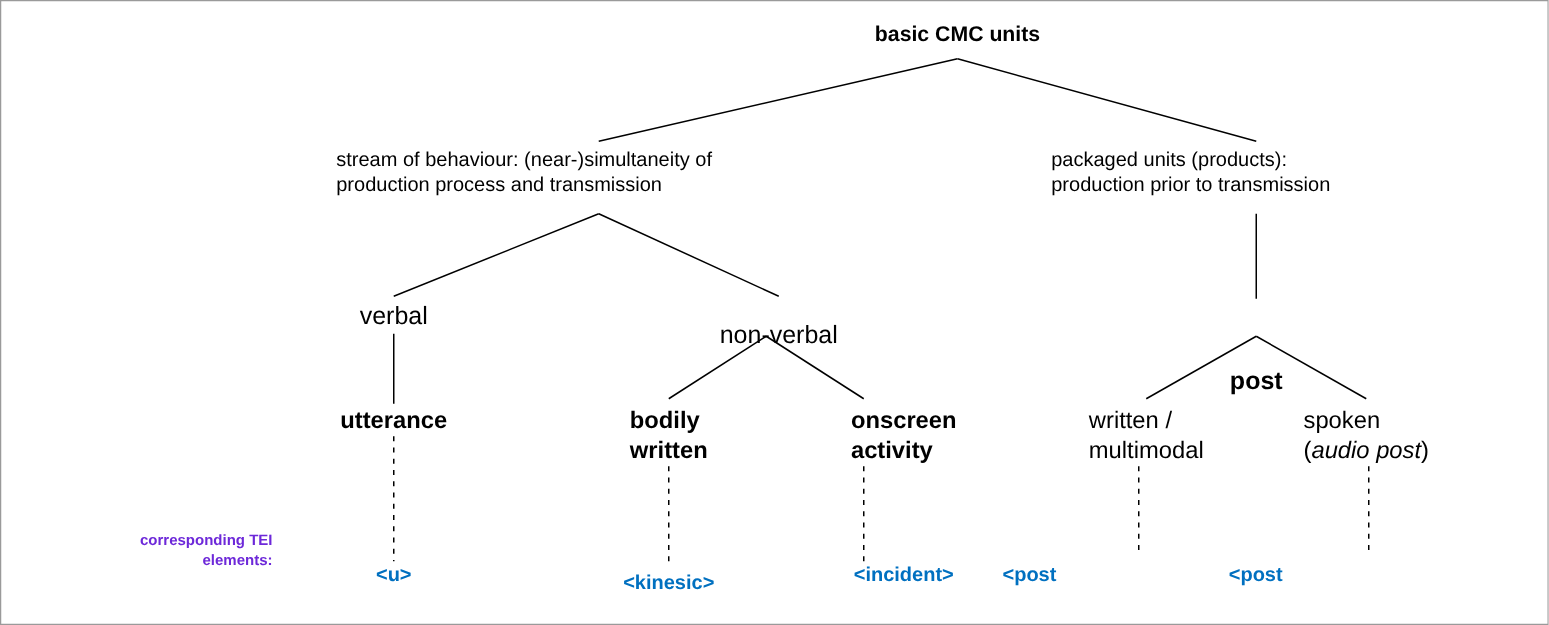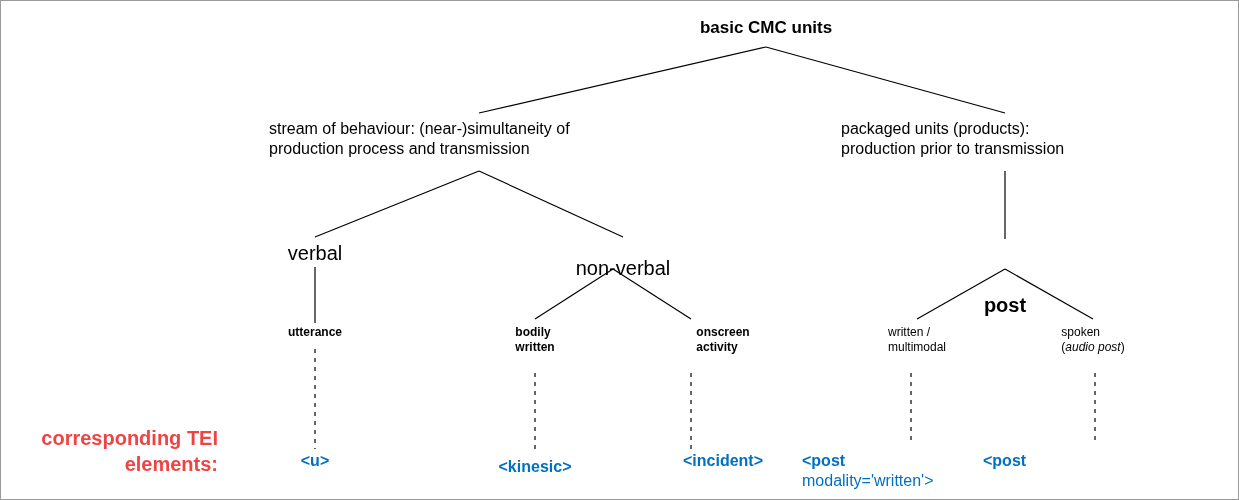--- a/index.html
+++ b/index.html
@@ -34,30 +34,30 @@
     transform: translateX(-50%);
   }
   .node.bold { font-weight: bold; }
   .node.blue { color: #0070c0; font-weight: bold; }
   .node.blue .attr-line { font-weight: normal; display: block; }
   .node .ital { font-style: italic; }
 
   .lvl-root   { font-size: 17px; font-weight: bold; }
   .lvl-1      { font-size: 16px; }
   .lvl-2      { font-size: 20px; }
-  .lvl-3      { font-size: 12px; }
+  .lvl-3      { font-size: 19px; }
   .lvl-3.bold { font-weight: bold; }
   .lvl-tei    { font-size: 16px; }
 
   #legend-label {
     position: absolute;
     text-align: right;
-    color: #ef4444;
+    color: #6d28d9;
     font-weight: bold;
-    font-size: 20px;
+    font-size: 12px;
     line-height: 1.3;
     white-space: pre-line;
   }
 </style>
 </head>
 <body>
 
 <div id="diagram-root">
 
   <svg id="tree-svg" viewBox="0 0 1239 500">
@@ -118,17 +118,17 @@
 
   <div id="legend-label" style="left:12px; top:424px; width:205px;">corresponding TEI
 elements:</div>
 
   <div class="node lvl-tei blue" style="left:314px; top:450px;">&lt;u&gt;</div>
 
   <div class="node lvl-tei blue" style="left:534px; top:456px;">&lt;kinesic&gt;</div>
 
   <div class="node lvl-tei blue" style="left:722px; top:450px;">&lt;incident&gt;</div>
 
-  <div class="node lvl-tei blue" style="left:916px; top:450px; width:230px;"><span>&lt;post</span><span class="attr-line">modality='written'&gt;</span></div>
+  <div class="node lvl-tei blue" style="left:916px; top:450px; width:230px;"><span>&lt;post</span></div>
 
   <div class="node lvl-tei blue" style="left:1097px; top:450px; width:230px;"><span>&lt;post</span></div>
 
 </div>
 
 </body></html>

